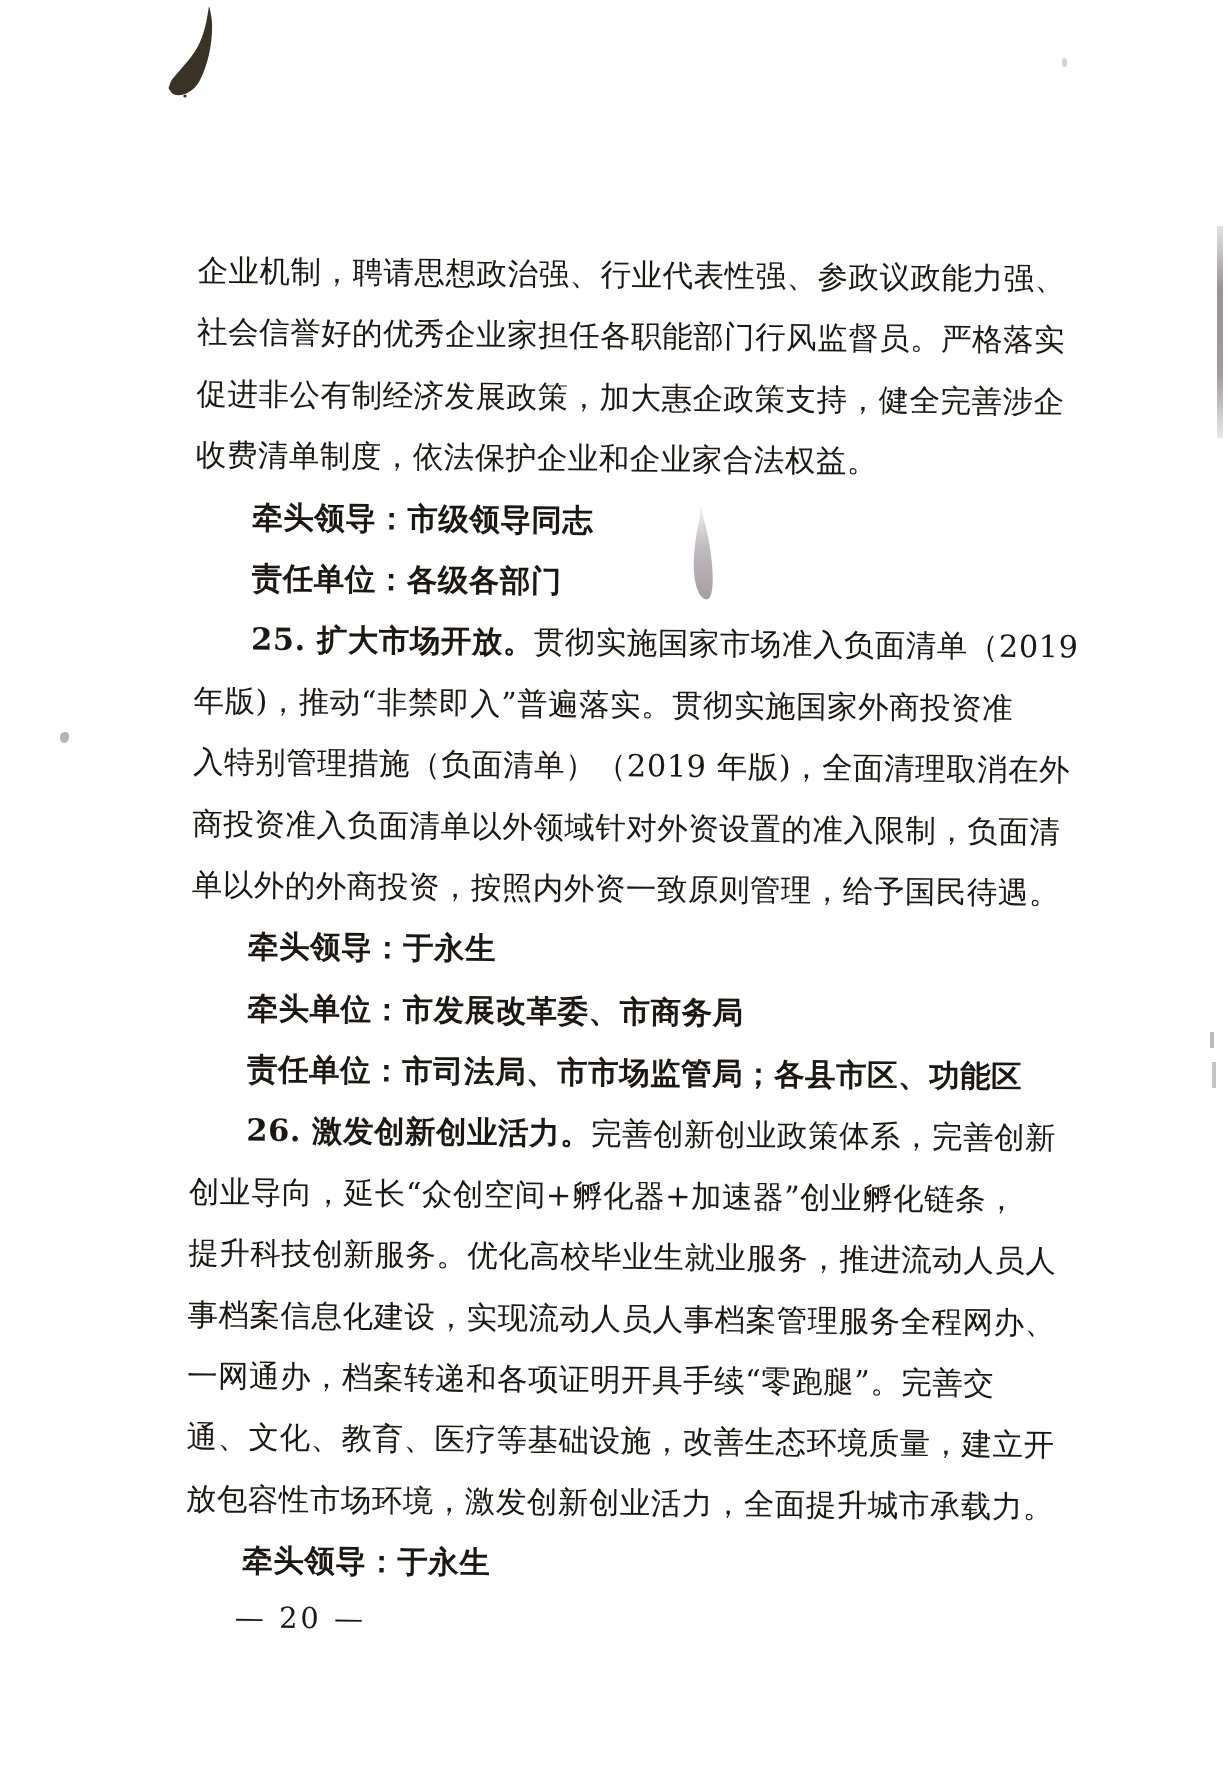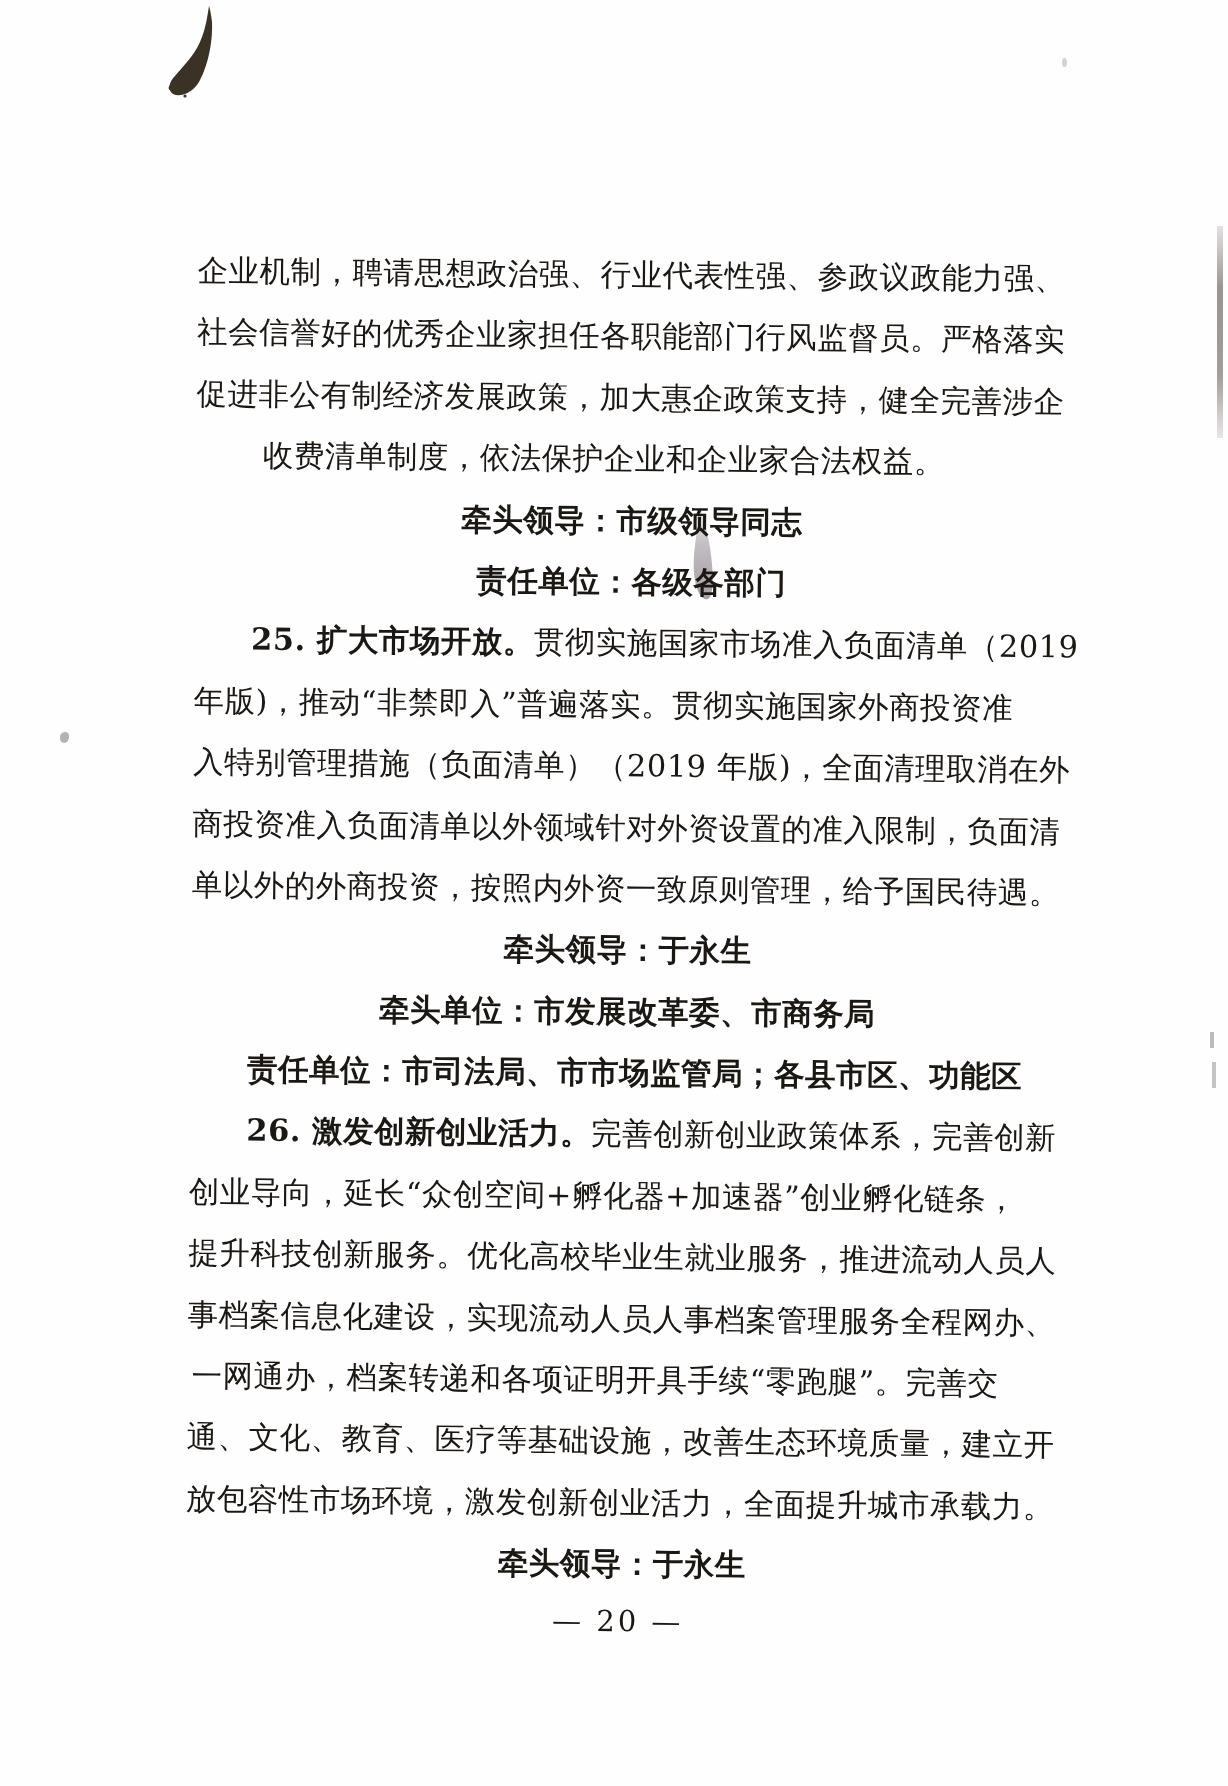--- a/index.html
+++ b/index.html
@@ -2,21 +2,21 @@
 <html><head>
 <meta charset="utf-8">
 <style>
   html,body{margin:0;padding:0;}
   body{
     width:1228px;height:1786px;position:relative;overflow:hidden;
     background:#ffffff;
     font-family:"DejaVu Serif","Liberation Serif",serif;
     color:#1b1814;
   }
-  .sheet{position:absolute;inset:0;background:#fffefe;text-align:center;}
+  .sheet{position:absolute;inset:0;background:#fffefe;}
   
   .textblock{
     position:absolute;left:198px;top:240px;width:816px;
     transform:rotate(0.55deg);transform-origin:0 0;
   }
   .ln{
     height:61.4px;line-height:61.4px;font-size:30.5px;
     white-space:nowrap;letter-spacing:0.5px;font-weight:500;
   }
   .ln.ind{padding-left:57px;}

